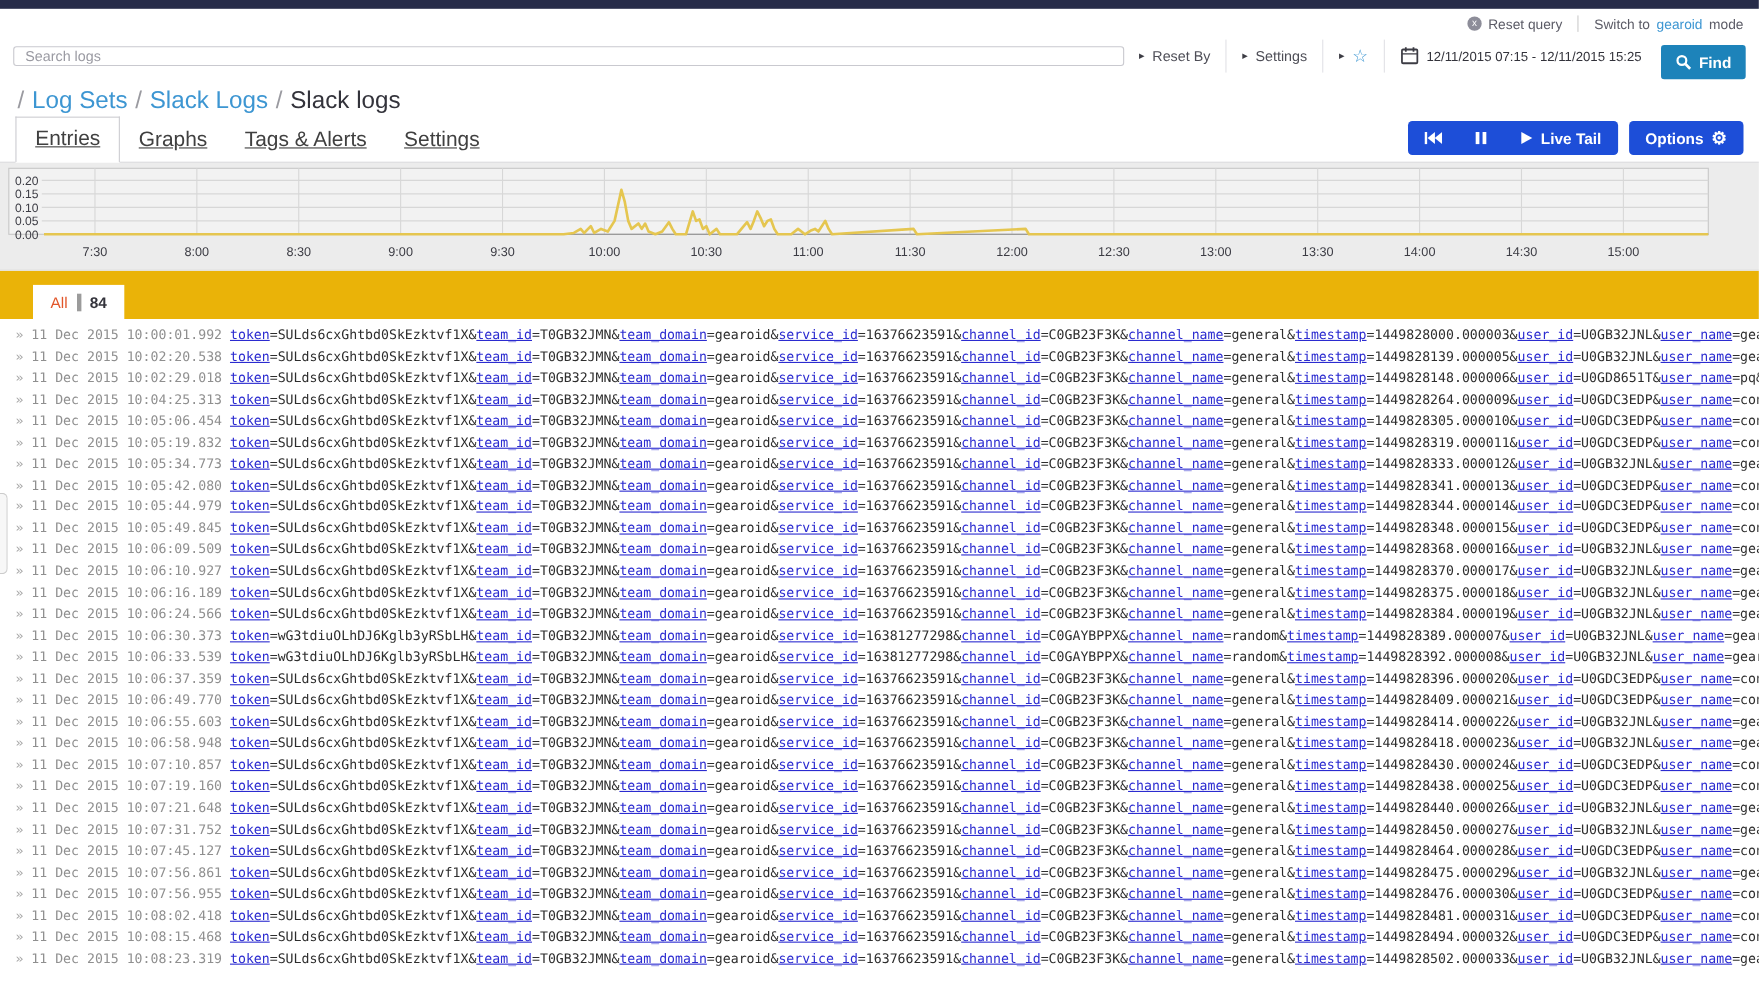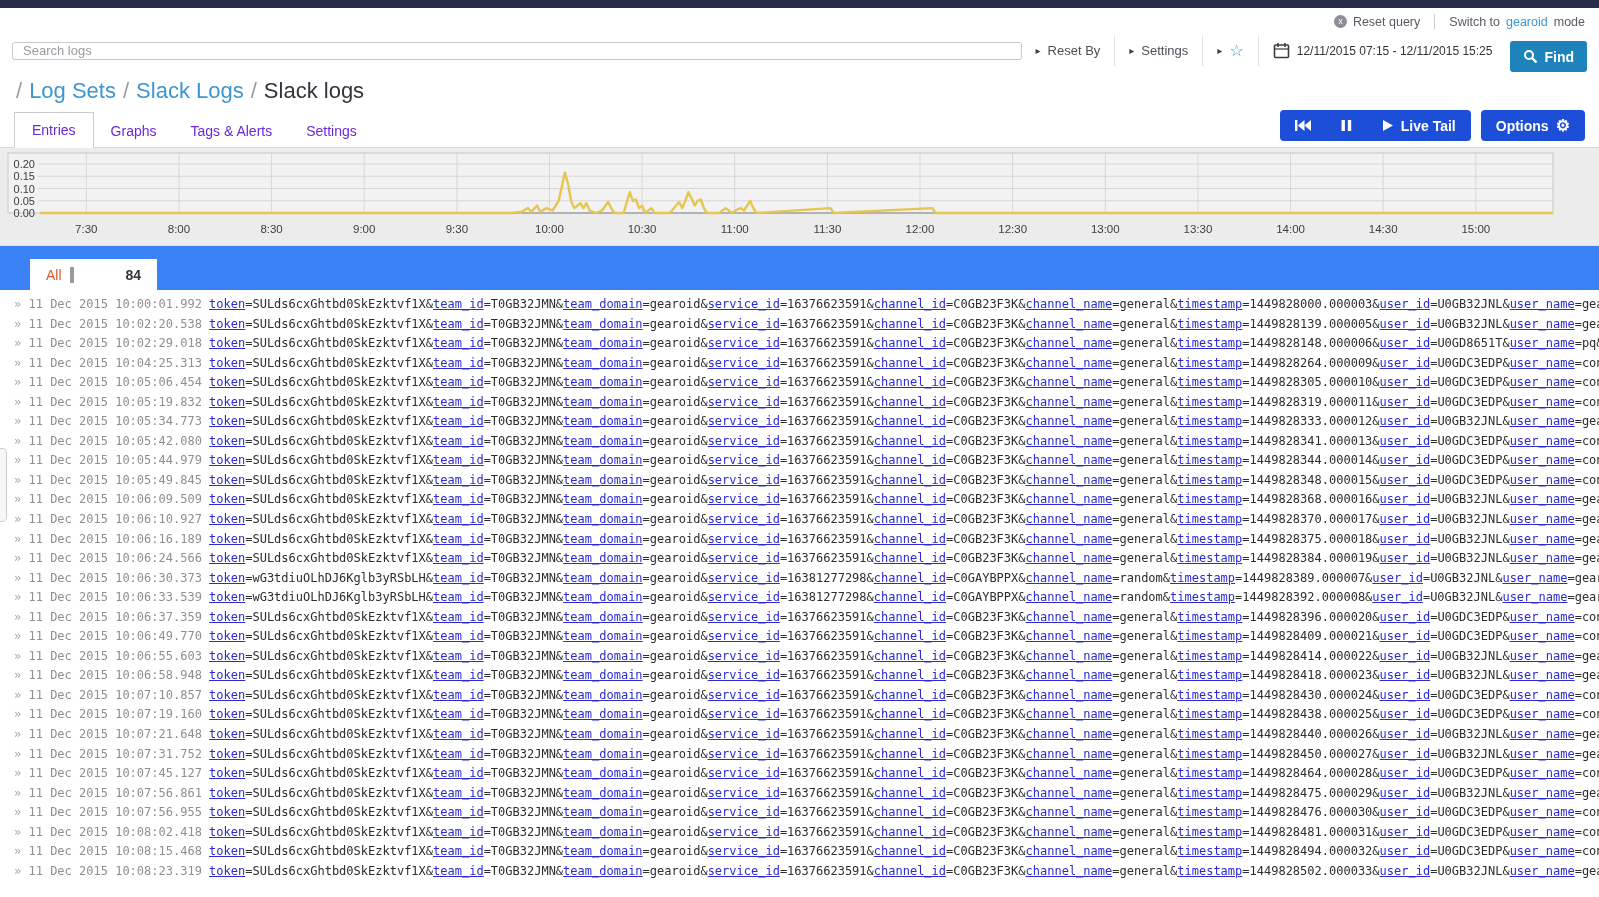--- a/index.html
+++ b/index.html
@@ -29,38 +29,38 @@
     display:flex; align-items:center; gap:6px; padding:0 13px; font-size:14px;
     font-weight:bold; cursor:pointer; margin-left:4px;margin-top:12px; }
   
   .breadcrumb { padding:6px 0 4px 16px; font-size:22px; color:#9a9aa0;
     display:flex; align-items:baseline; gap:7px; }
   .breadcrumb .bc-link { color:#3d96d2; cursor:pointer; }
   .breadcrumb .bc-current { color:#33333b; }
   
   .tab-row { display:flex; align-items:flex-end; padding:0 14px 0 14px; height:40px;
     border-bottom:1px solid #d6d6d9; }
-  .tab { padding:9px 17px; font-size:14px; color:#6d28d9; cursor:pointer; position:relative; top:1px; }
+  .tab { padding:9px 17px; font-size:19px; color:#404040; cursor:pointer; position:relative; top:1px;text-decoration:underline; }
   .tab.active { background:#fff; border:1px solid #ccccd1; border-bottom-color:#fff; }
   .tab-buttons { margin-left:auto; display:flex; align-items:center; gap:10px; padding-bottom:6px; }
   .btn-orange { background:#1d4ed8; border-radius:4px; color:#fff; display:flex;
     align-items:center; height:31px; cursor:pointer; }
   .seg { display:flex; align-items:center; gap:7px; padding:0 15px; height:100%;
     font-size:14px; font-weight:bold; cursor:pointer; }
   .btn-orange svg { display:block; }
   
   .chart-strip { height:98px; background:#ececec; border-bottom:1px solid #e0e0e0; position:relative; }
   .chart-strip svg { display:block; }
   
-  .filter-strip { height:44px; background:#3b82f6; display:flex; align-items:flex-end; }
+  .filter-strip { height:44px; background:#eab308; display:flex; align-items:flex-end; }
   .all-tab { margin-left:30px; background:#fff; height:31px; display:flex; align-items:center;
     gap:8px; padding:0 16px; cursor:pointer; }
   .all-label { color:#e2572b; font-size:14px; }
   .all-sep { width:4px; height:16px; background:#9b9b9b; }
-  .all-count { color:#33333b; font-size:14px; font-weight:bold;margin-left:44px; }
+  .all-count { color:#33333b; font-size:14px; font-weight:bold; }
   
   .log-list { background:#fff; height:608px; overflow:hidden; padding:5px 0 0 14px;
     font-family:"DejaVu Sans Mono", monospace; font-size:12px; line-height:19.55px;
     white-space:nowrap; }
   .log-row { height:19.55px; }
   .arrow { color:#a8a8a8; }
   .ts { color:#8f8f8f; }
   .k { color:#2b2bd0; text-decoration:underline; cursor:pointer; }
   .v { color:#2d2d2d; }
   

